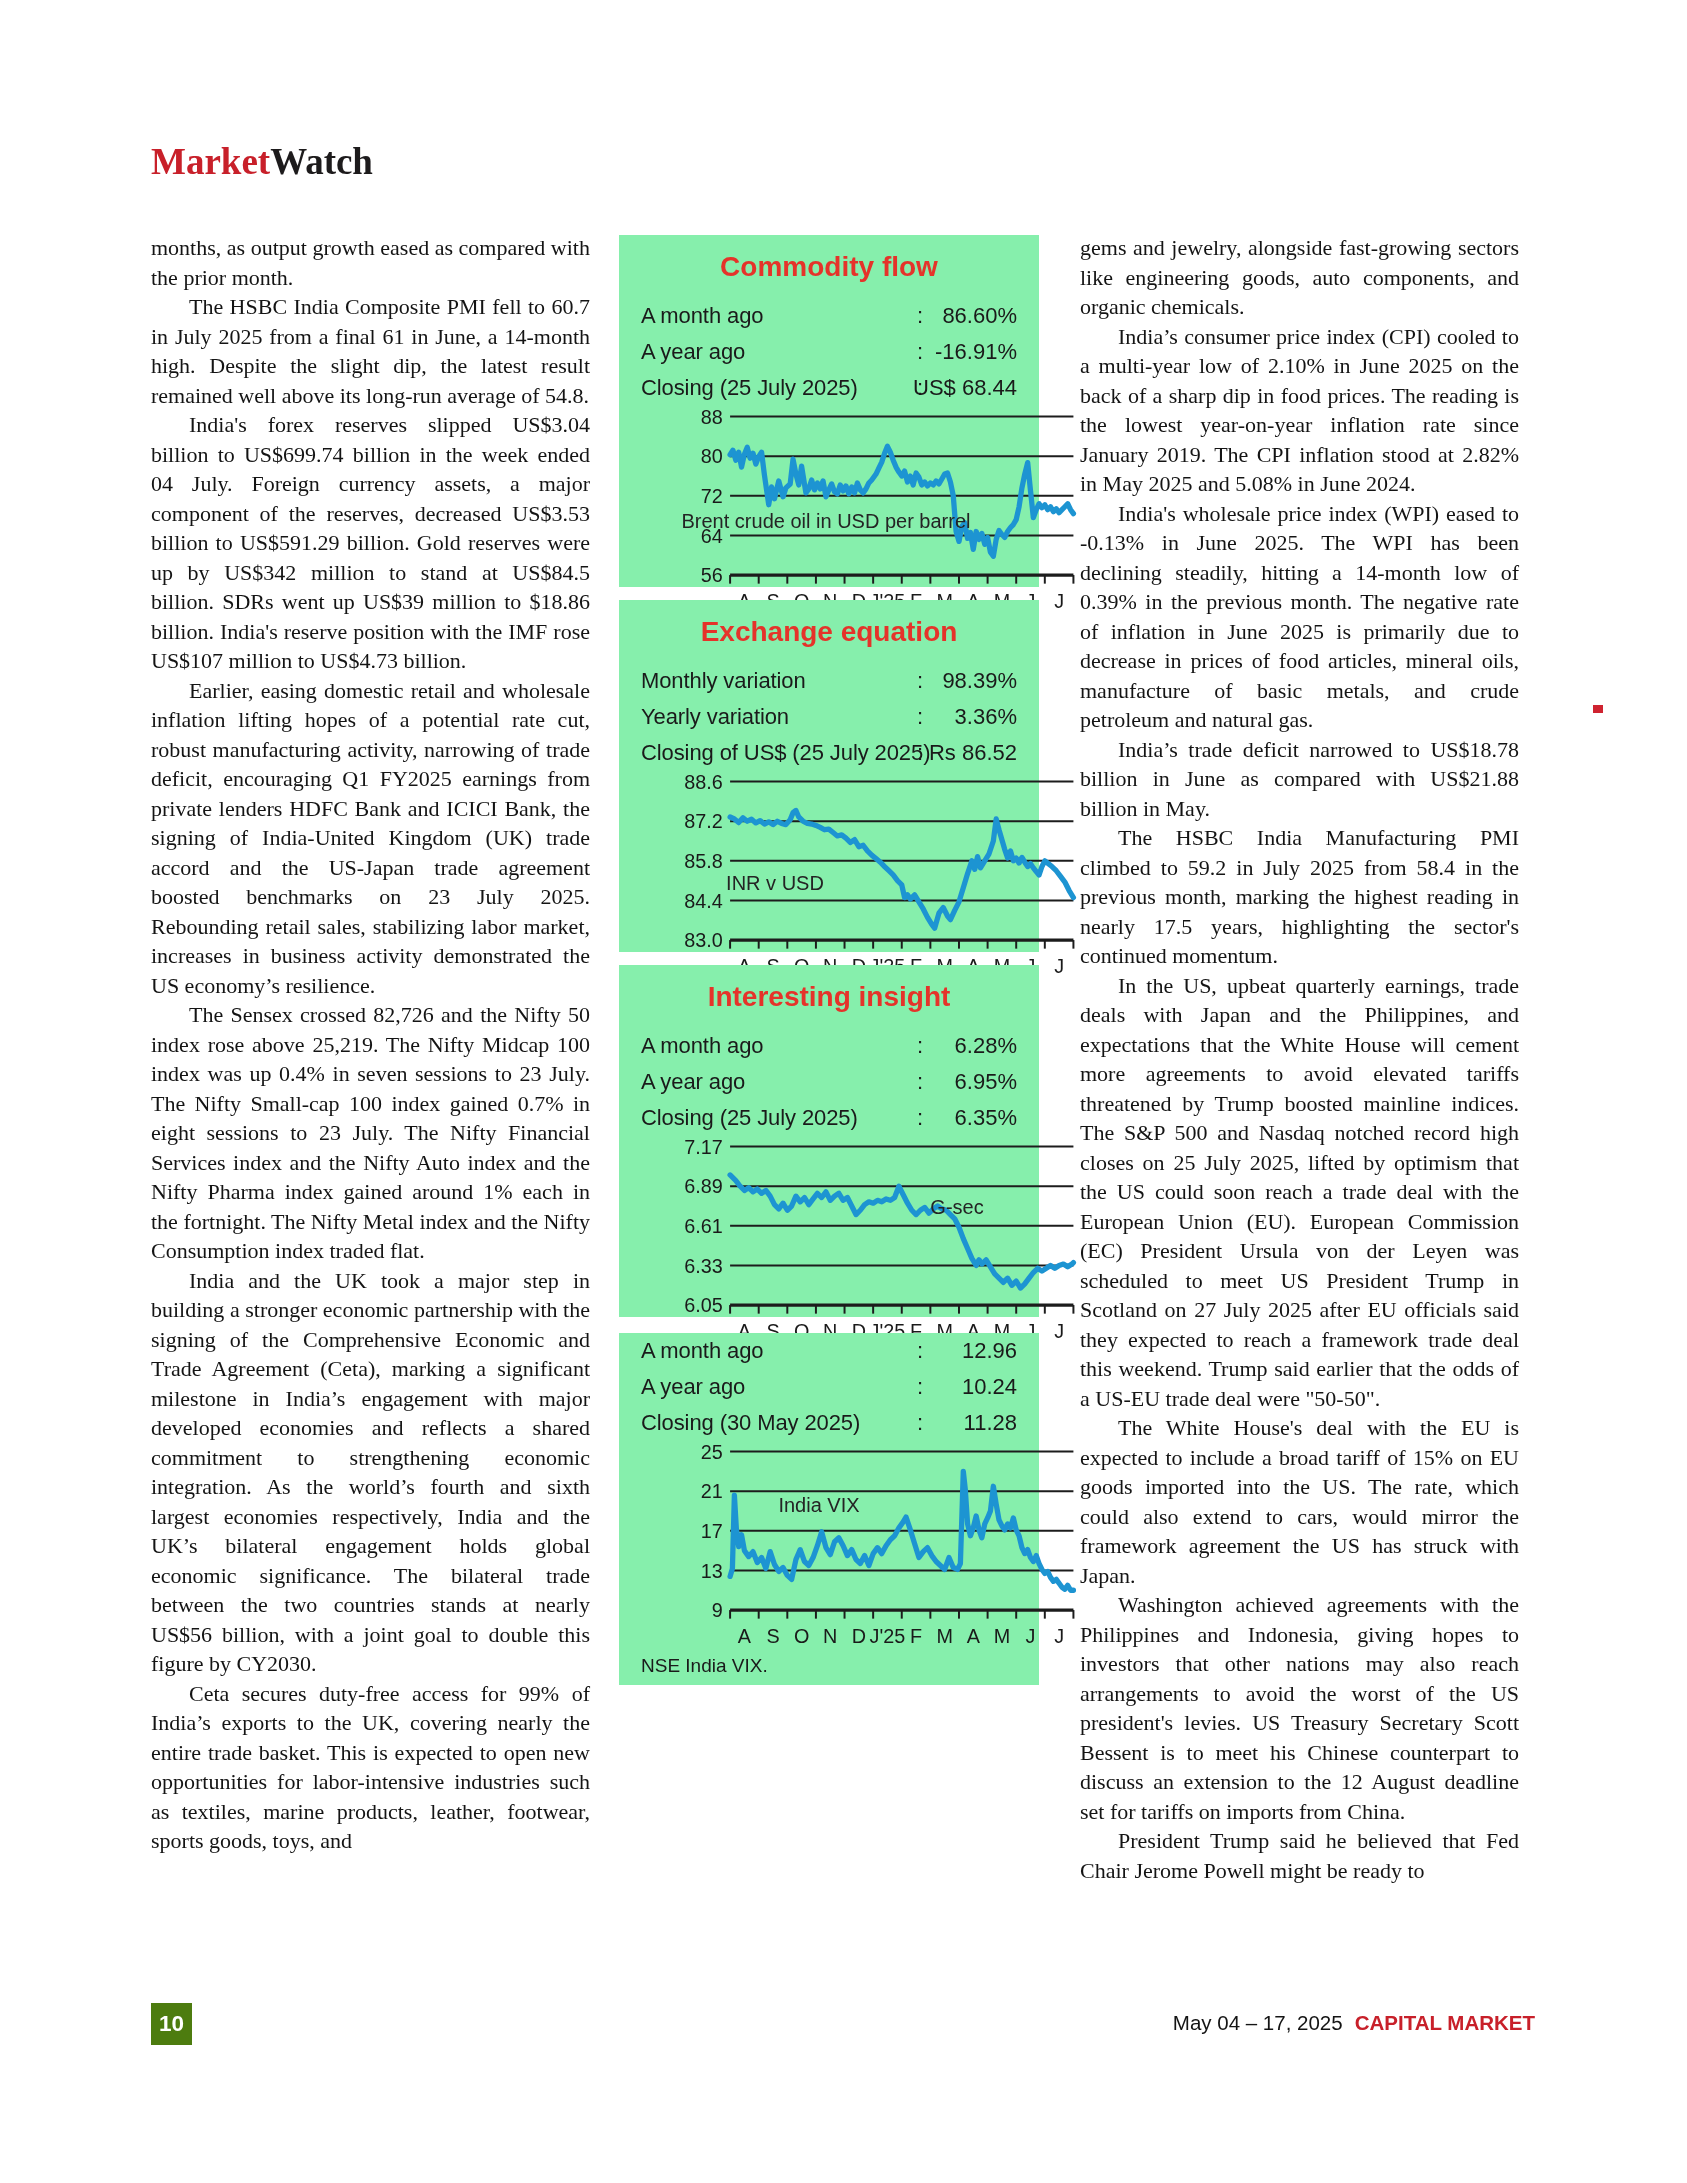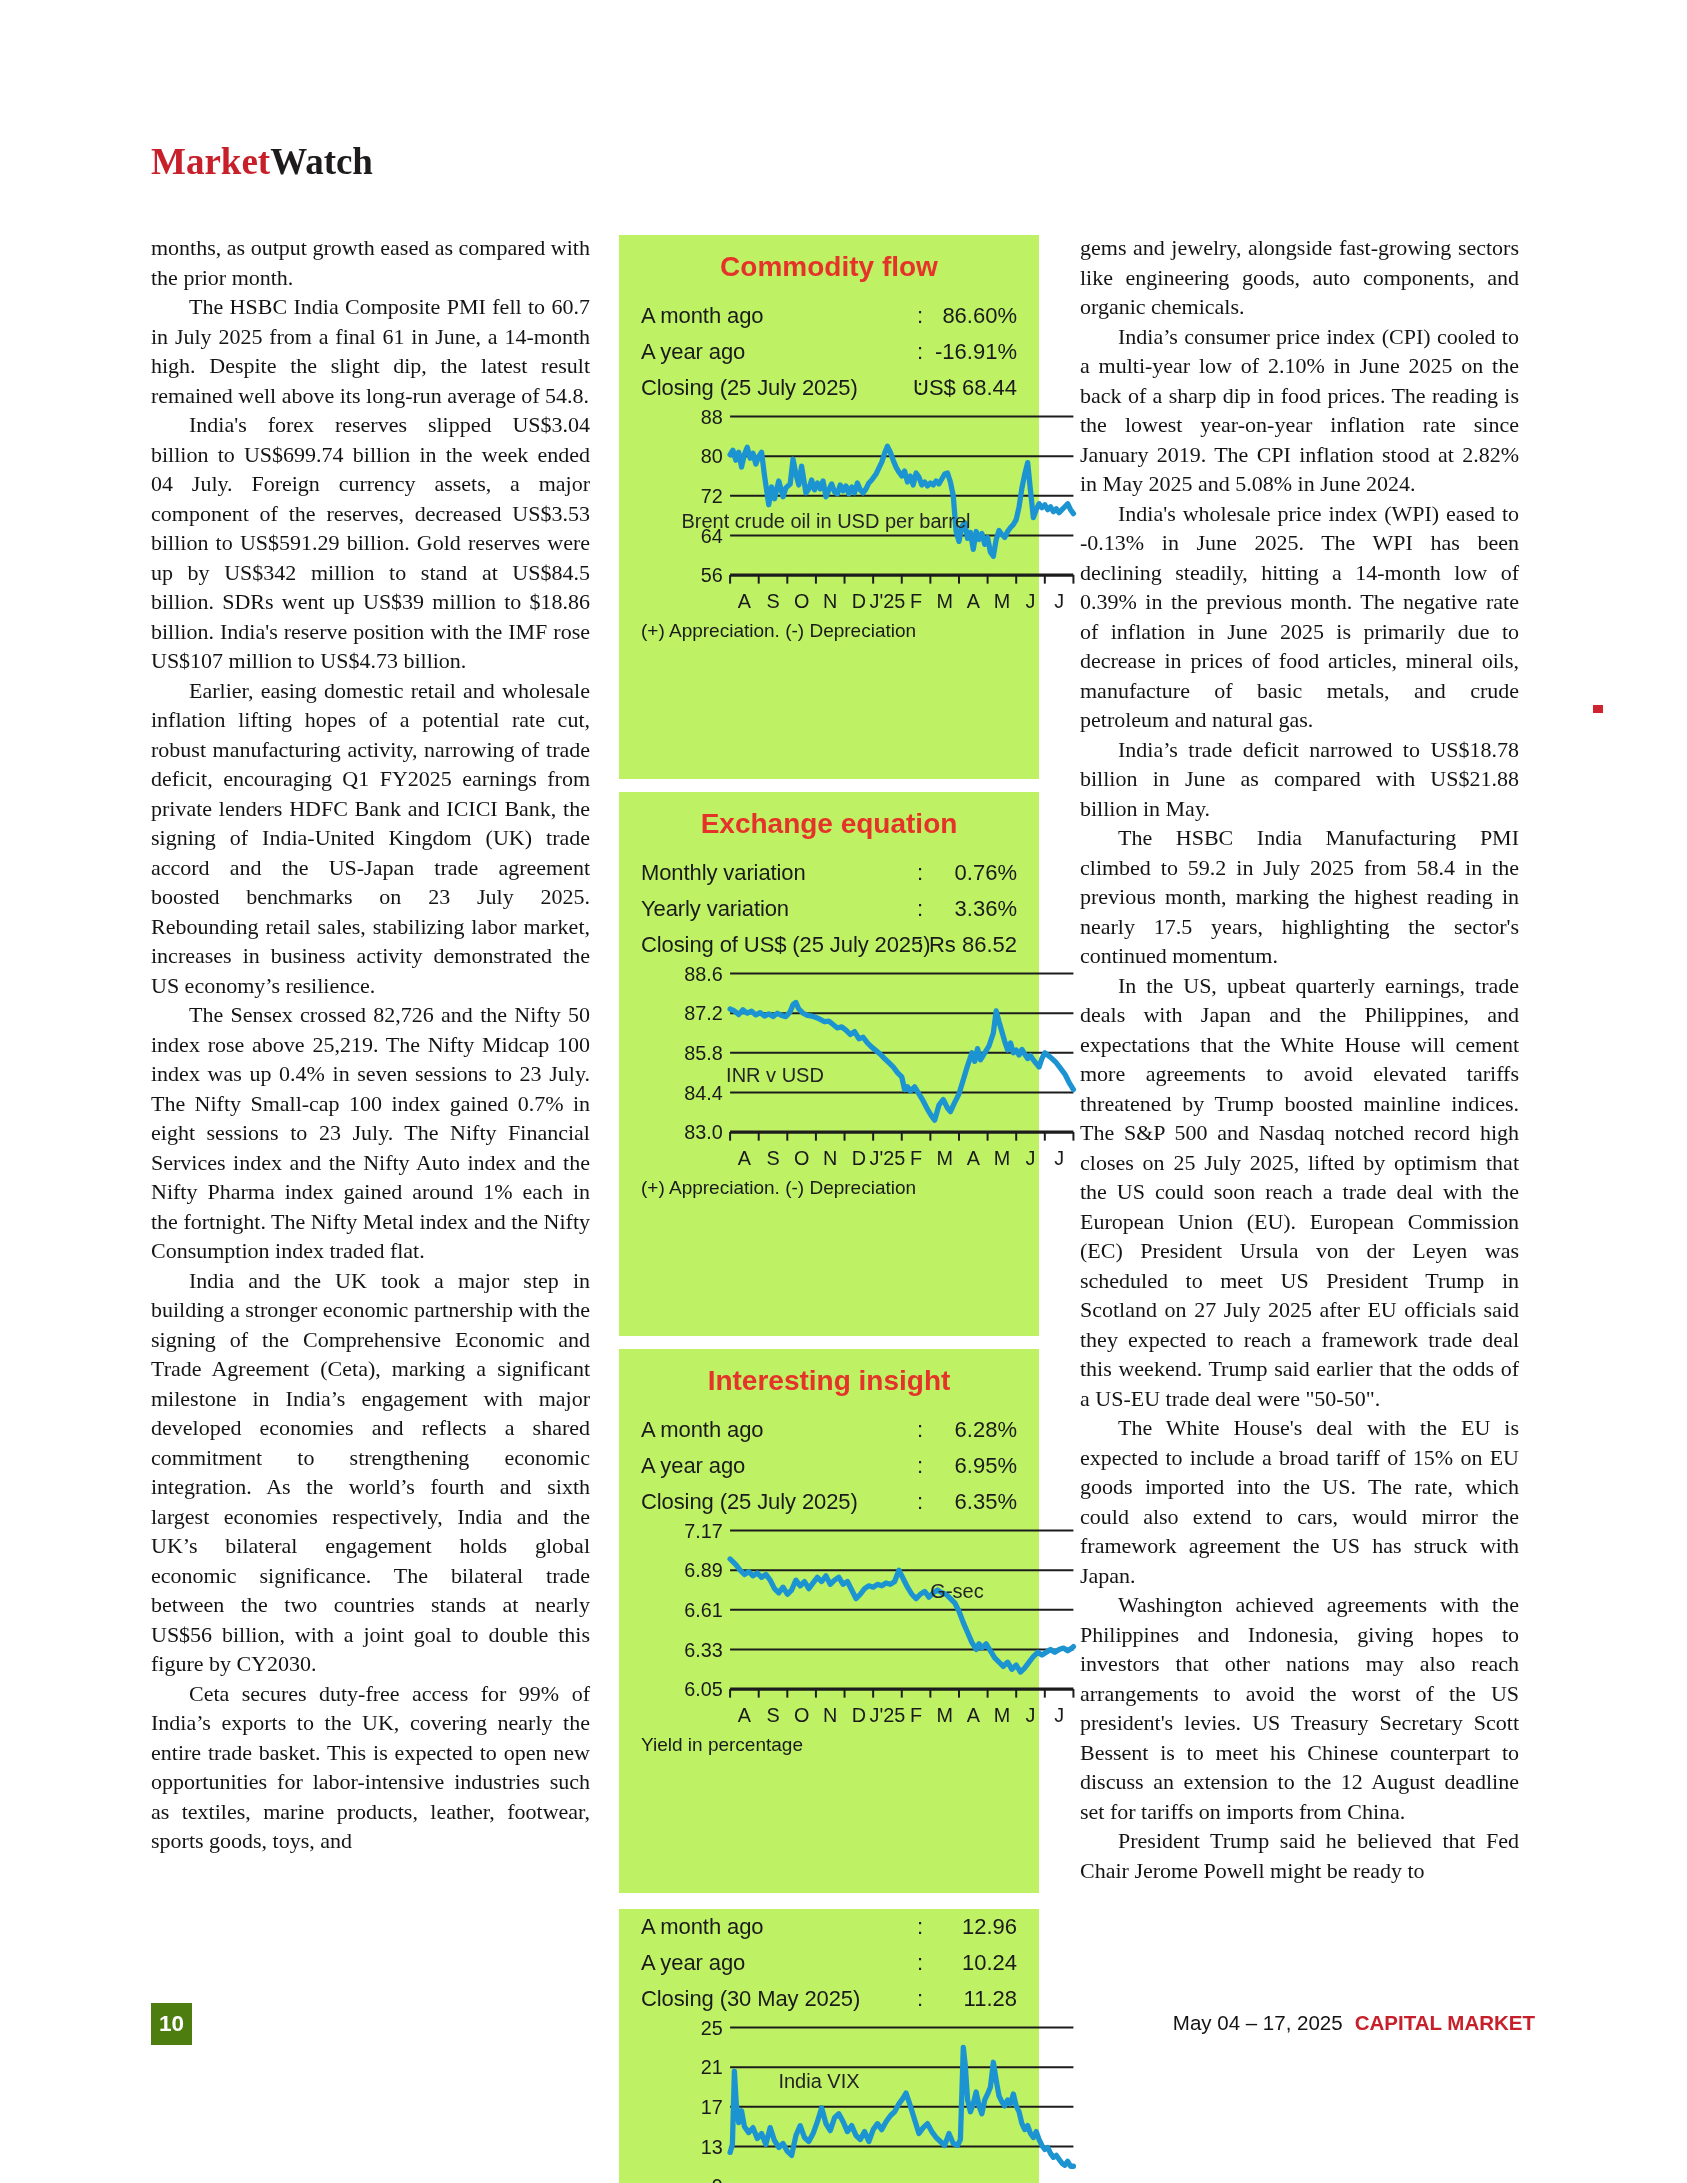--- a/index.html
+++ b/index.html
@@ -7,21 +7,21 @@
        font-family:"Liberation Serif",serif;color:#141414;}
   .masthead{position:absolute;left:151px;top:140px;font-size:37px;font-weight:bold;
             font-family:"Liberation Serif",serif;letter-spacing:0px;}
   .text-col{position:absolute;top:233px;width:439px;font-size:22px;line-height:29.5px;
             text-align:justify;color:#141414;}
   #left-col{left:151px;}
   #right-col{left:1080px;}
   .text-col p{margin:0;}
   .text-col p.indent{text-indent:38px;}
   .charts-col{position:absolute;left:619px;top:235px;width:420px;}
-  .box{background:#bef264;height:544px;margin-bottom:13.2px;position:relative;
+  .box{background:#86efac;height:352px;margin-bottom:13.2px;position:relative;
        font-family:"Liberation Sans",sans-serif;color:#1a1a1a;}
   .box-title{margin:0;padding-top:17px;text-align:center;color:#e5332a;
              font-size:28px;font-weight:bold;line-height:30px;}
   .stats{margin-top:16px;height:109px;position:relative;}
   .stat-row{position:relative;height:36px;font-size:22px;line-height:36px;}
   .stat-label{position:absolute;left:22px;white-space:nowrap;letter-spacing:-0.1px;}
   .stat-colon{position:absolute;left:298px;}
   .stat-value{position:absolute;right:22px;}
   .plot{position:relative;margin-top:2.6px;height:206px;padding-left:48px;}
   .plot svg{display:block;}
@@ -117,21 +117,21 @@
     </div>
     <div class="footnote">(+) Appreciation. (-) Depreciation</div>
   </section>
 
   <section class="box">
     <h2 class="box-title">Exchange equation</h2>
     <div class="stats">
       <div class="stat-row">
           <span class="stat-label">Monthly variation</span>
           <span class="stat-colon">:</span>
-          <span class="stat-value">0.76%</span>
+          <span class="stat-value">98.39%</span>
         </div>
       <div class="stat-row">
           <span class="stat-label">Yearly variation</span>
           <span class="stat-colon">:</span>
           <span class="stat-value">3.36%</span>
         </div>
       <div class="stat-row">
           <span class="stat-label">Closing of US$ (25 July 2025)</span>
           <span class="stat-colon">:</span>
           <span class="stat-value">Rs 86.52</span>

